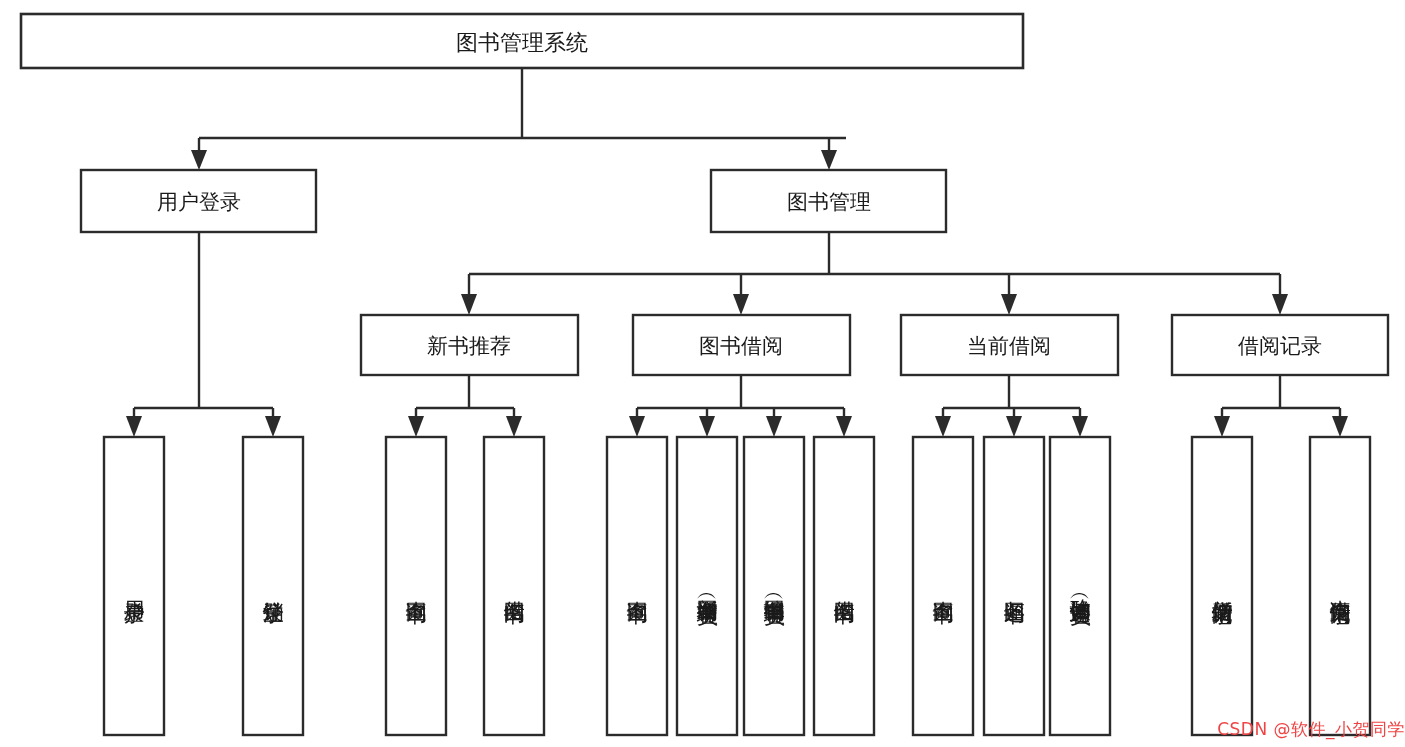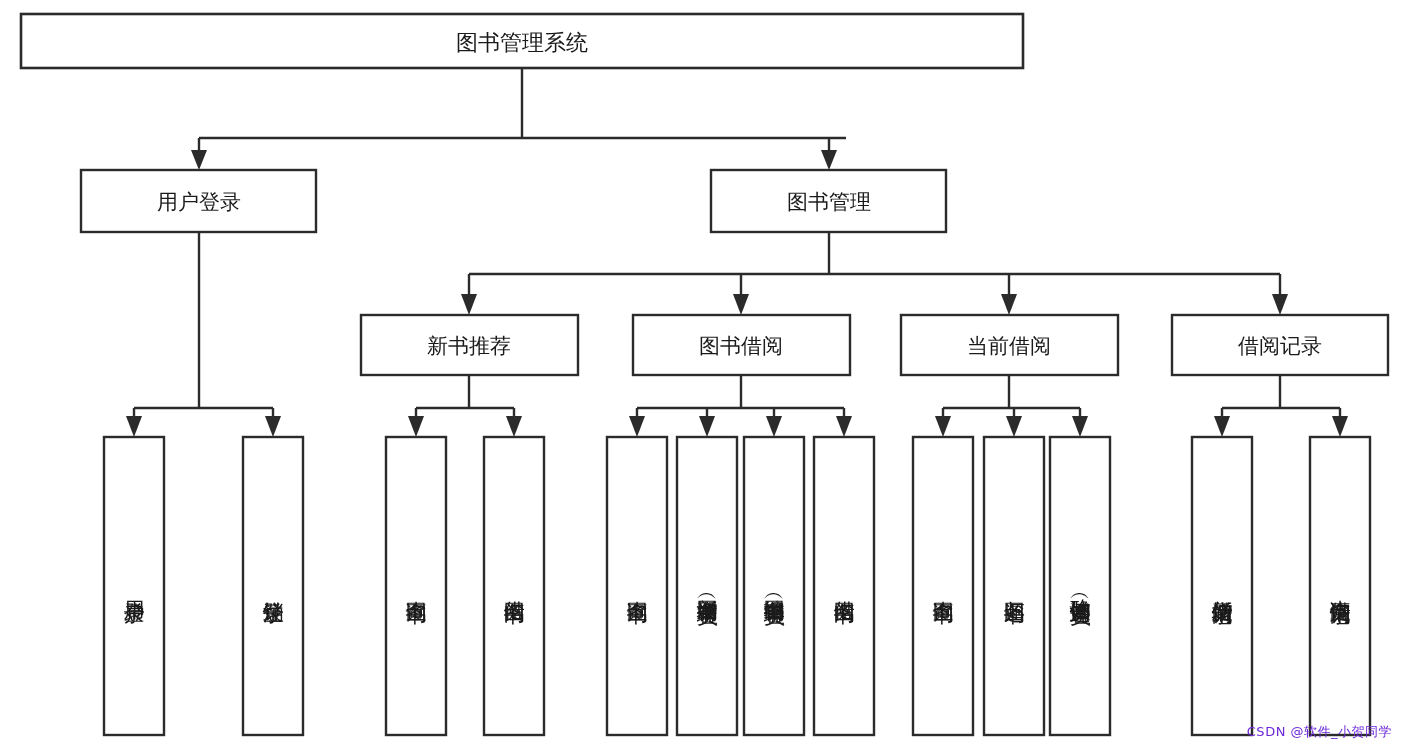--- a/index.html
+++ b/index.html
@@ -75,25 +75,25 @@
     display: flex;
     align-items: center;
     justify-content: center;
     text-align: center;
     white-space: nowrap;
     pointer-events: none;
     user-select: none;
   }
   .watermark {
     position: absolute;
-    right: 13px;
+    right: 0;
     bottom: 6px;
     font-family: "DejaVu Sans", "Liberation Sans", sans-serif;
-    font-size: 13px;
-    color: #6d28d9;
+    font-size: 17px;
+    color: #ef4444;
     letter-spacing: 0.5px;
     white-space: nowrap;
   }
 </style>
 </head>
 <body>
 
 <div id="diagram-root">
 
   <svg id="tree-svg" viewBox="0 0 1405 747" xmlns="http://www.w3.org/2000/svg">

